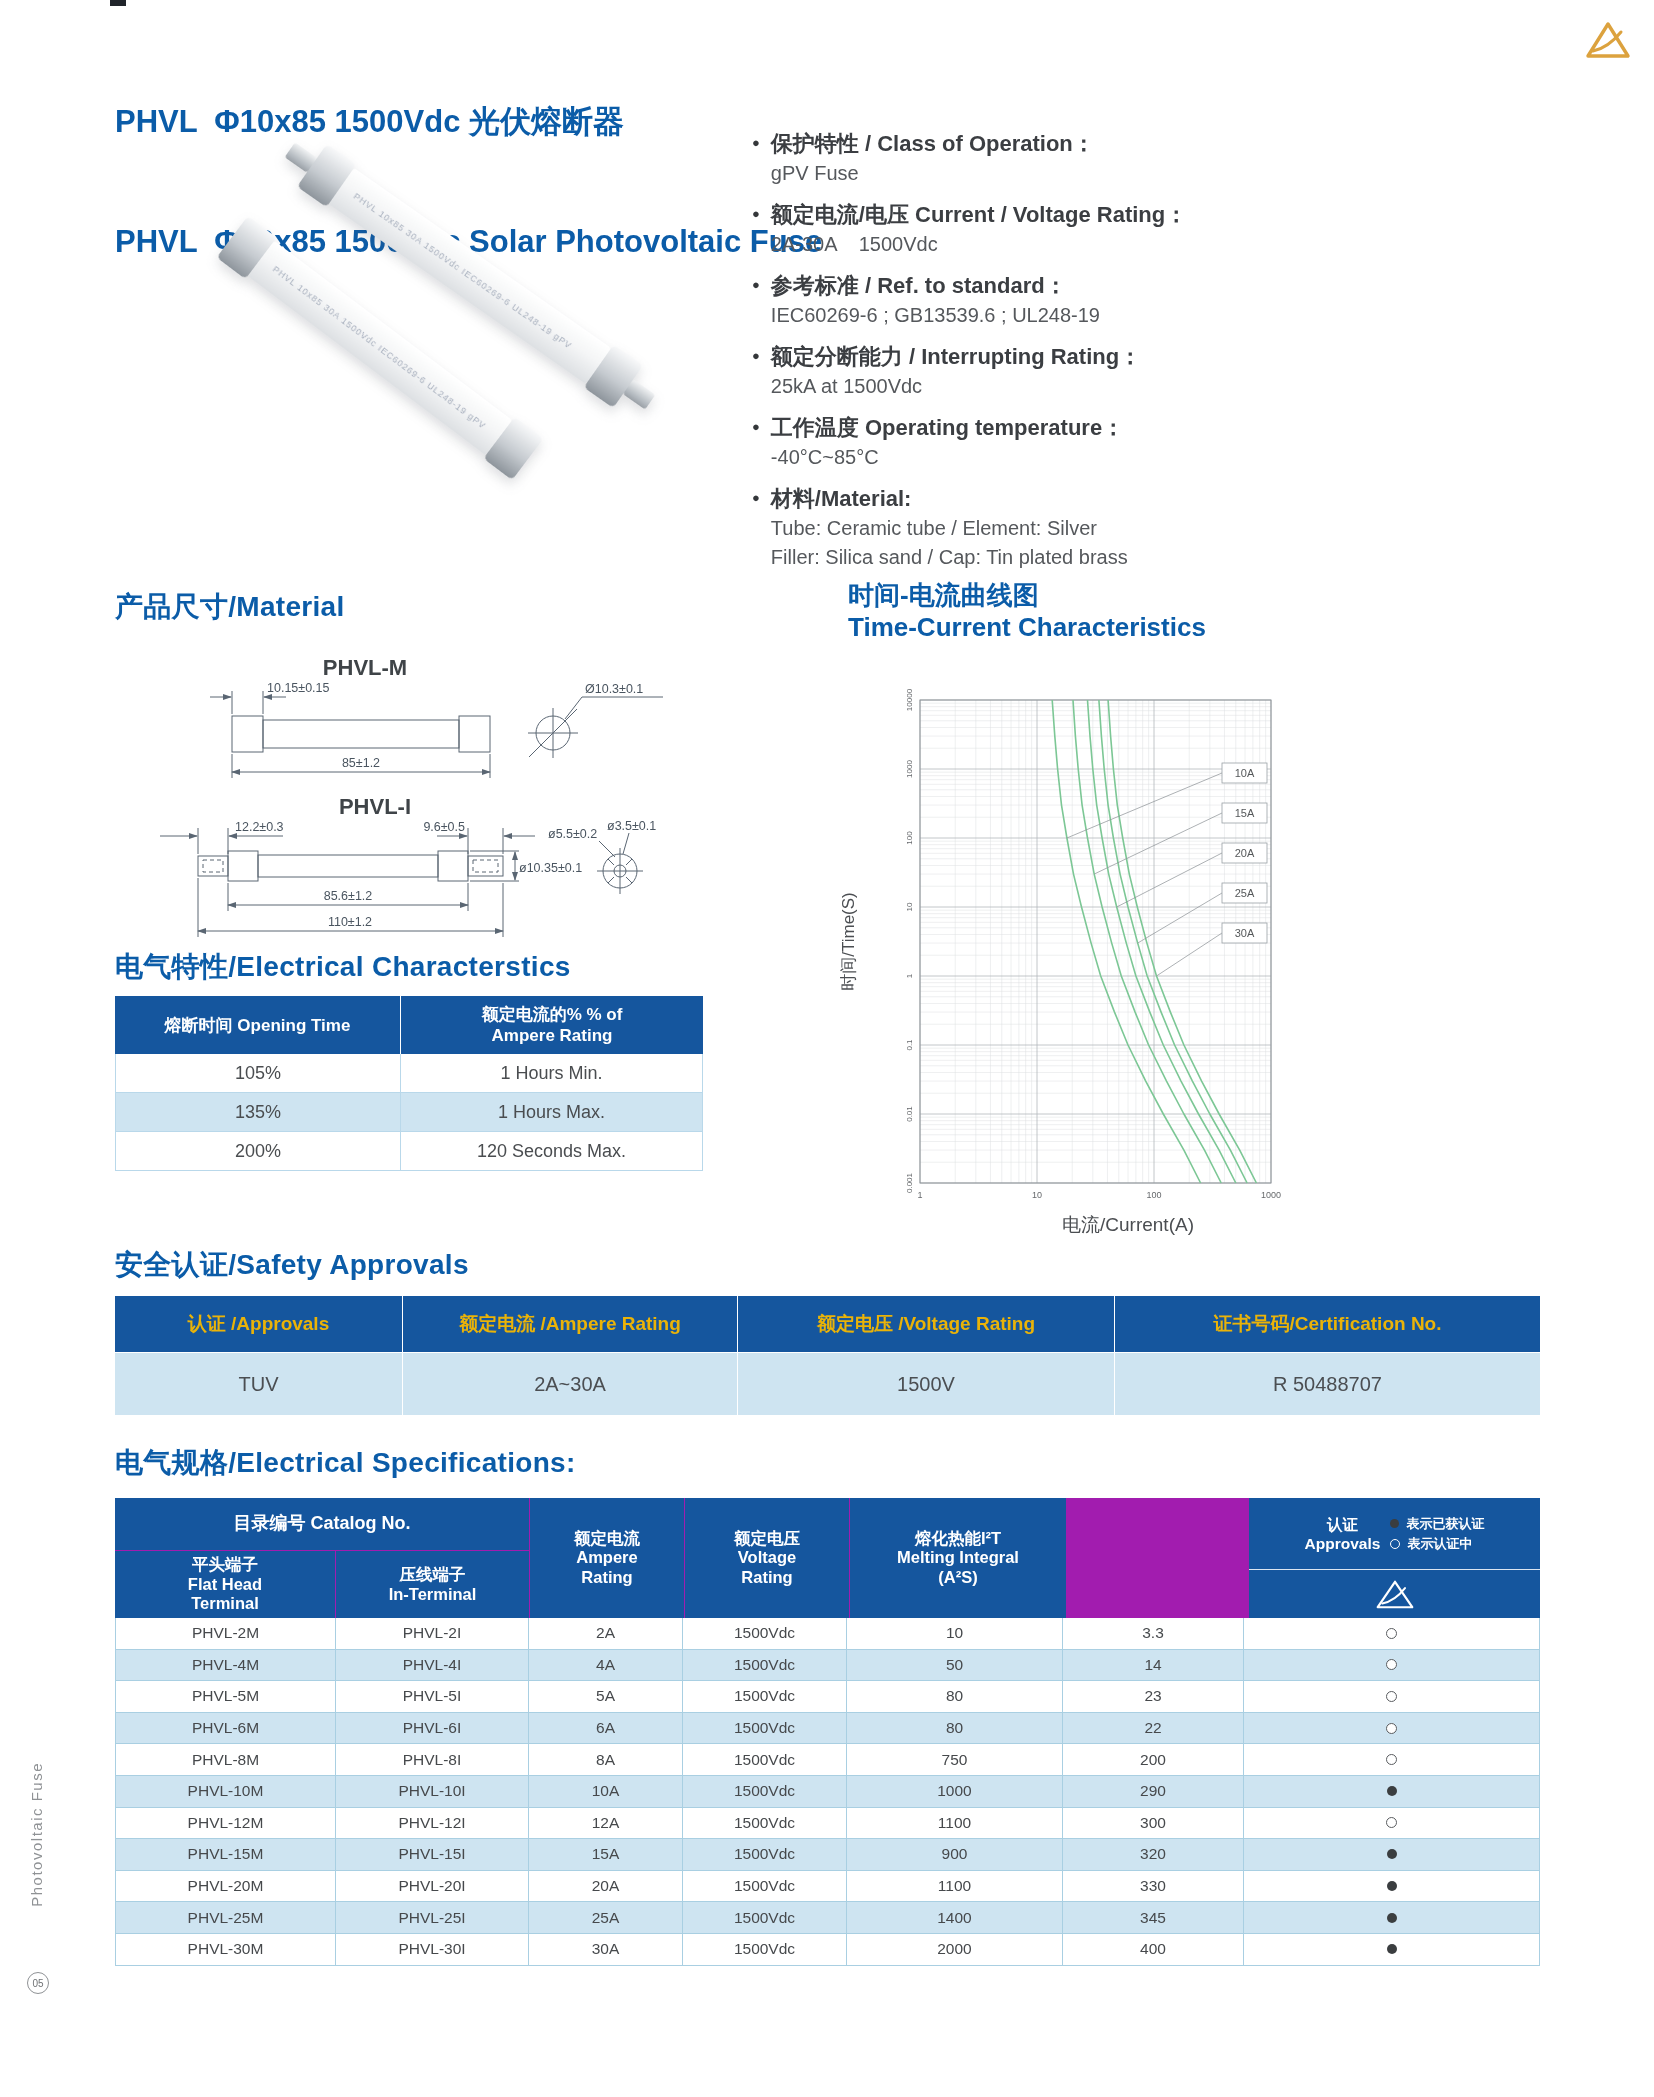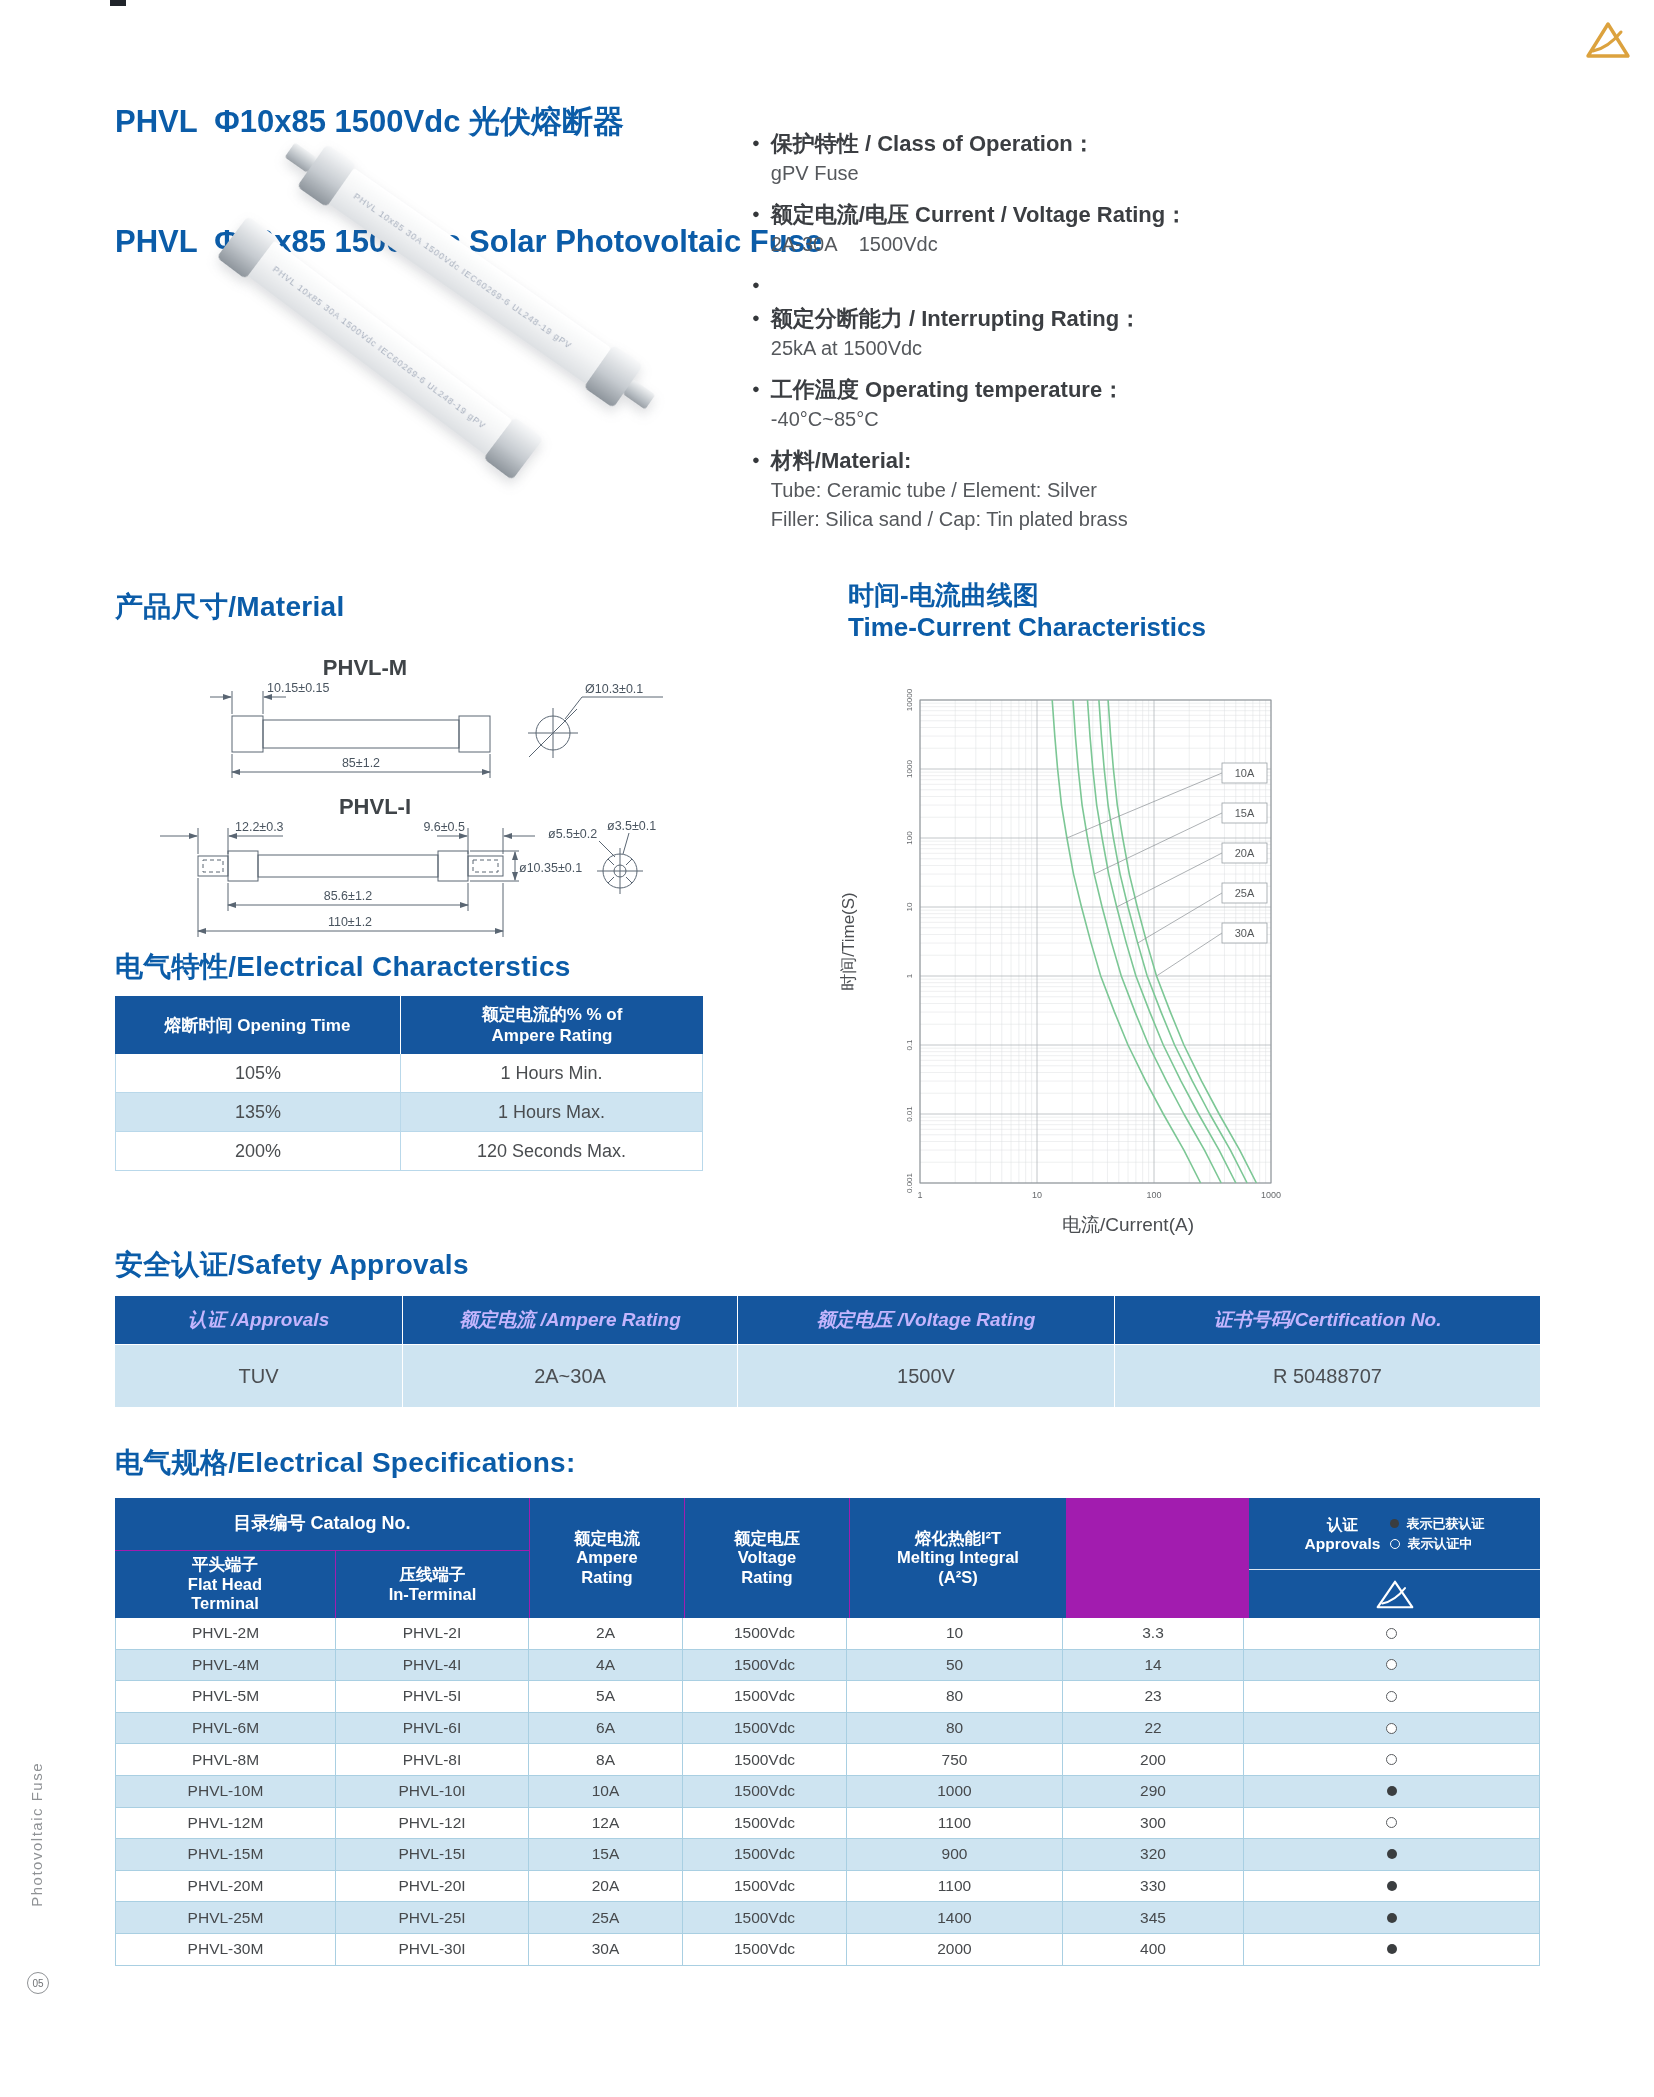--- a/index.html
+++ b/index.html
@@ -51,21 +51,21 @@
   .char-cell{display:flex;align-items:center;justify-content:center;font-size:18px;color:#4a4d50;border-right:1px solid #b9d8ea;}
   .char-cell:last-child{border-right:none;}
 
   
   #tcchart{position:absolute;left:820px;top:688px;}
   #tcchart text{font-family:"Liberation Sans","DejaVu Sans",sans-serif;}
 
   
   .safety-table{position:absolute;left:115px;top:1296px;width:1425px;}
   .safety-head{display:grid;grid-template-columns:287px 334px 376px auto;gap:1px;background:#fff;}
-  .safety-hcell{background:#15569e;color:#c4b5fd;font-weight:700;font-size:19px;height:48px;display:flex;align-items:center;justify-content:center;font-style:italic;}
+  .safety-hcell{background:#15569e;color:#eab308;font-weight:700;font-size:19px;height:56px;display:flex;align-items:center;justify-content:center;}
   .srow{display:grid;grid-template-columns:287px 334px 376px auto;gap:1px;background:#fff;margin-top:1px;}
   .scell{background:#cee4f1;height:62px;display:flex;align-items:center;justify-content:center;font-size:20px;color:#4b4e52;}
 
   
   .espec-table{position:absolute;left:115px;top:1498px;width:1425px;}
   .espec-head{display:grid;grid-template-columns:220px 193px 154px 164px 216px 181px auto;grid-template-rows:52px 67px;gap:1px;background:#a21caf;}
   .ehcell{background:#15569e;color:#fff;font-weight:700;font-size:16.5px;line-height:19.5px;
           display:flex;flex-direction:column;align-items:center;justify-content:center;text-align:center;}
   .eh-catalog{grid-column:1/3;font-size:18px;}
   .eh-span{grid-row:1/3;}
@@ -140,20 +140,24 @@
       </div>
       <div class="spec-item">
         <span class="spec-dot">●</span>
         <div class="spec-text">
           <div class="spec-label">额定电流/电压  Current / Voltage Rating：</div>
           <div class="spec-value">2A-30A    1500Vdc</div>
         </div>
       </div>
       <div class="spec-item">
         <span class="spec-dot">●</span>
+        <div class="spec-text">
+          <div class="spec-label">参考标准 / Ref. to standard：</div>
+          <div class="spec-value">IEC60269-6 ; GB13539.6 ; UL248-19</div>
+        </div>
       </div>
       <div class="spec-item">
         <span class="spec-dot">●</span>
         <div class="spec-text">
           <div class="spec-label">额定分断能力 / Interrupting Rating：</div>
           <div class="spec-value">25kA at 1500Vdc</div>
         </div>
       </div>
       <div class="spec-item">
         <span class="spec-dot">●</span>

